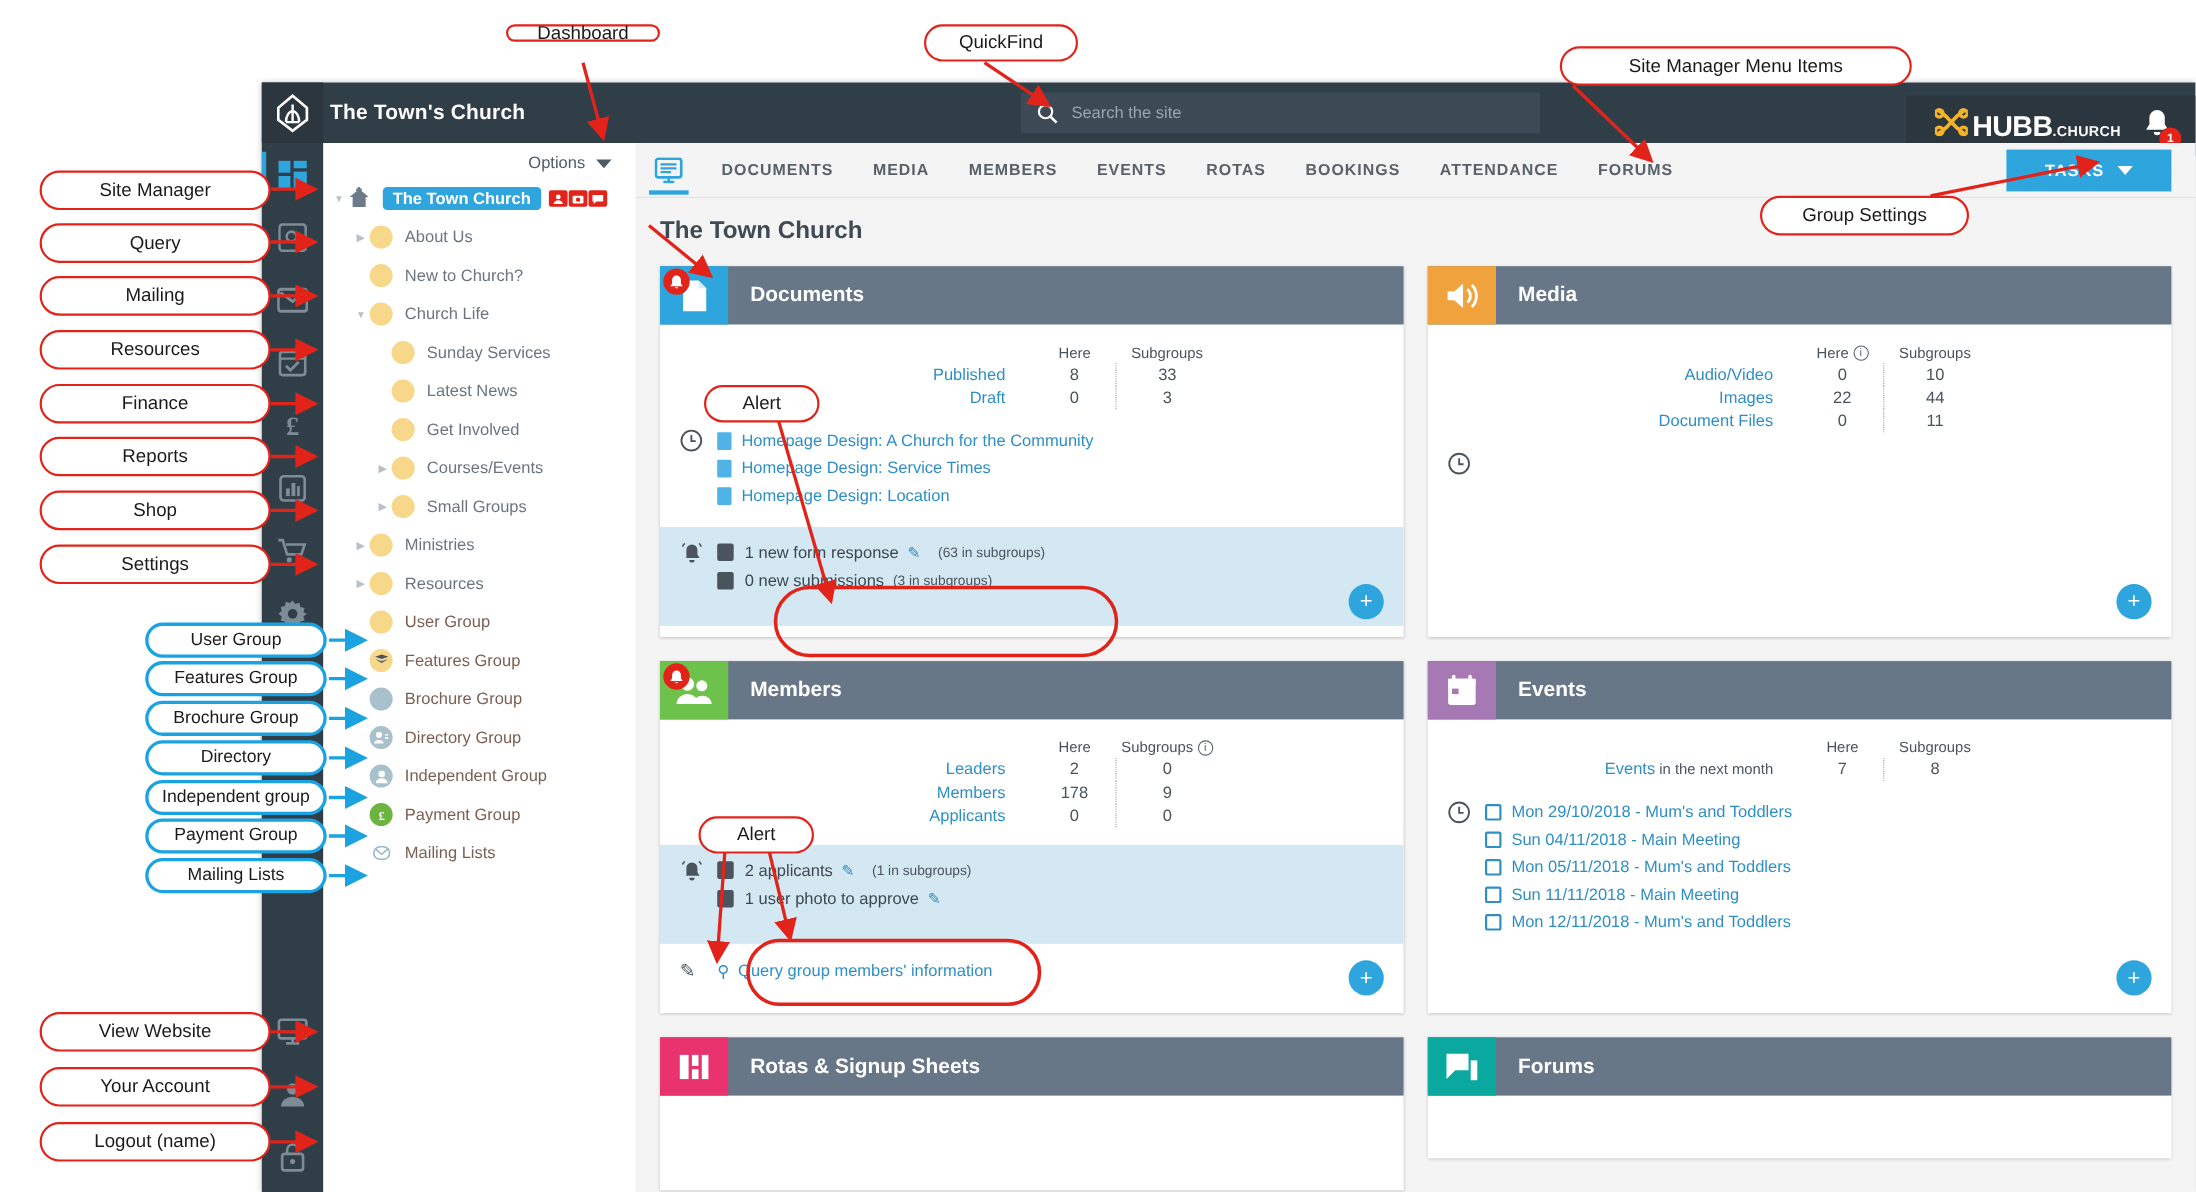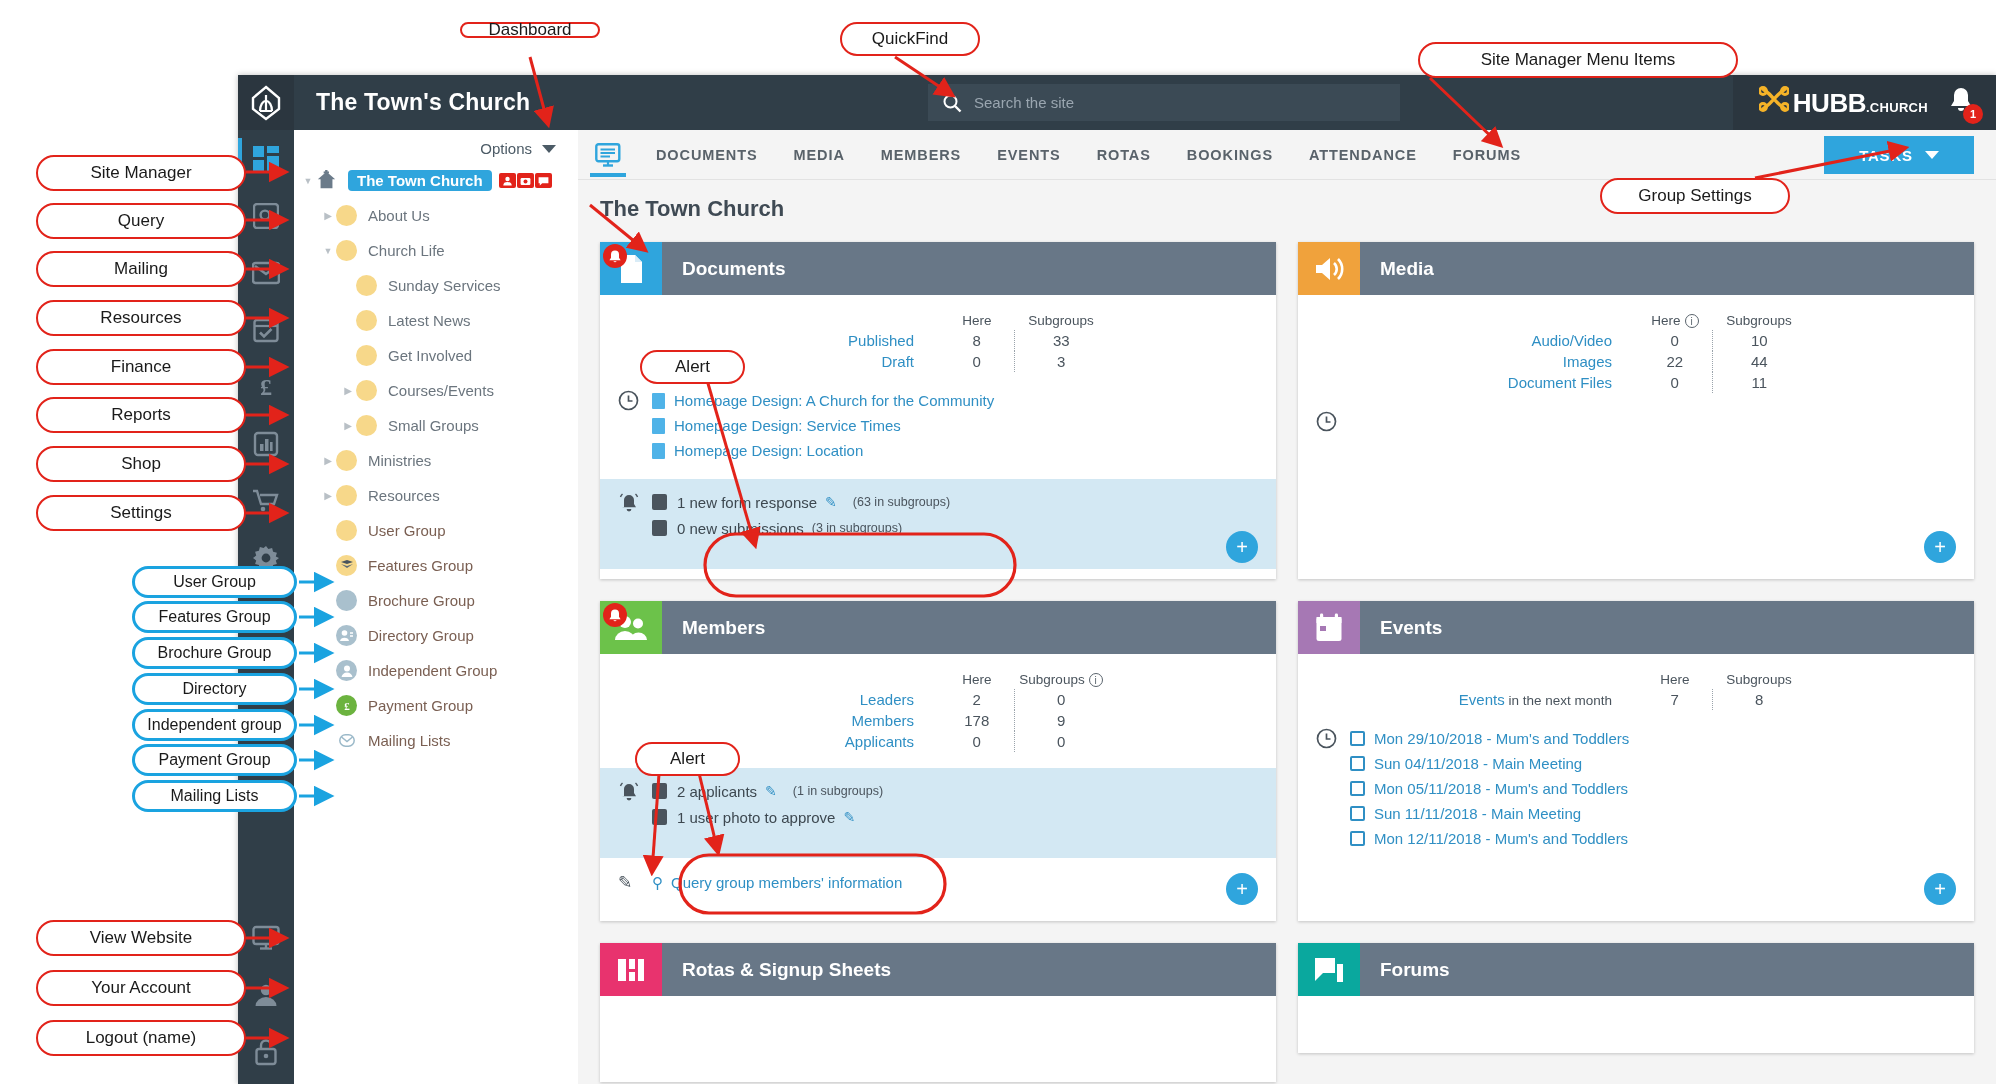--- a/index.html
+++ b/index.html
@@ -5,26 +5,26 @@
   * { box-sizing: border-box; margin:0; padding:0; }
   html,body { width:1996px; height:1084px; background:#fff; font-family:"Liberation Sans", sans-serif; overflow:hidden; }
   #root { position:relative; width:1996px; height:1084px; background:#fff; }
 
   
   .app { position:absolute; left:238px; top:75px; width:1758px; height:1009px; background:#f4f4f4; box-shadow:0 0 6px rgba(0,0,0,.25); }
 
   
   .topbar { position:absolute; left:0; top:0; width:1758px; height:55px; background:#303e48; display:flex; align-items:center; }
   .logo-box { width:56px; height:55px; background:#2b363f; display:flex; align-items:center; justify-content:center; }
-  .site-title { color:#fff; font-size:23px; font-weight:bold; margin-left:22px; letter-spacing:.2px; }
+  .site-title { color:#fff; font-size:19px; font-weight:bold; margin-left:6px; letter-spacing:.2px; }
   .searchwrap { position:absolute; left:690px; top:9px; width:472px; height:37px; background:#3b4a55; display:flex; align-items:center; padding-left:14px; }
   .searchwrap .si { width:20px; height:20px; flex:0 0 20px; }
   .search-input { background:transparent; border:0; outline:0; color:#cdd4d9; font-size:15px; font-family:"Liberation Sans",sans-serif; margin-left:12px; width:400px; }
   .search-input::placeholder { color:#9aa6b0; }
-  .brandwrap { position:absolute; right:0; top:0; height:55px; display:flex; align-items:center; background:#2b363f; padding:0 16px 0 26px; }
+  .brandwrap { position:absolute; right:0; top:12px; height:55px; display:flex; align-items:center; background:#2b363f; padding:0 16px 0 26px; }
   .hubb { font-size:26px; font-weight:bold; color:#fff; letter-spacing:-.5px; display:flex; align-items:baseline; }
   .hubb .mark { color:#f5b328; font-size:27px; margin-right:4px; }
   .hubb .dotchurch { font-size:13px; font-weight:bold; letter-spacing:.3px; }
   .bell-wrap { position:relative; margin-left:18px; width:34px; height:38px; }
   .bellbadge { position:absolute; right:-3px; bottom:-2px; width:20px; height:20px; border-radius:50%; background:#e2231a; color:#fff; font-size:11px; font-weight:bold; display:flex; align-items:center; justify-content:center; }
 
   
   .rail { position:absolute; left:0; top:55px; width:56px; height:954px; background:#303e48; }
   .rail-item { position:relative; width:56px; height:57px; display:flex; align-items:center; justify-content:center; }
   .rail-item.active::before { content:""; position:absolute; left:0; top:8px; width:4px; height:40px; background:#2fa5dd; }
@@ -262,20 +262,25 @@
                 <svg width="11" height="10" viewBox="0 0 11 10">
                   <path d="M0.6 1.2 h9.8 v6 H4.2 L1.8 9.4 V7.2 H0.6z" fill="#fff"></path>
                 </svg>
               </span>
             </span>
           </div>
           <div class="tnode" style="padding-left: 26px;">
             <span class="tarrow">▶</span>
             <span class="tdot" style="background: rgb(247, 216, 138);"></span>
             <span class="tlabel">About Us</span>
+          </div>
+          <div class="tnode" style="padding-left: 26px;">
+            <span class="tarrow"></span>
+            <span class="tdot" style="background: rgb(247, 216, 138);"></span>
+            <span class="tlabel">New to Church?</span>
           </div>
           <div class="tnode" style="padding-left: 26px;">
             <span class="tarrow" style="color: rgb(185, 192, 198); font-size: 9px;">▼</span>
             <span class="tdot" style="background: rgb(247, 216, 138);"></span>
             <span class="tlabel">Church Life</span>
           </div>
           <div class="tnode" style="padding-left: 46px;">
             <span class="tarrow"></span>
             <span class="tdot" style="background: rgb(247, 216, 138);"></span>
             <span class="tlabel">Sunday Services</span>

